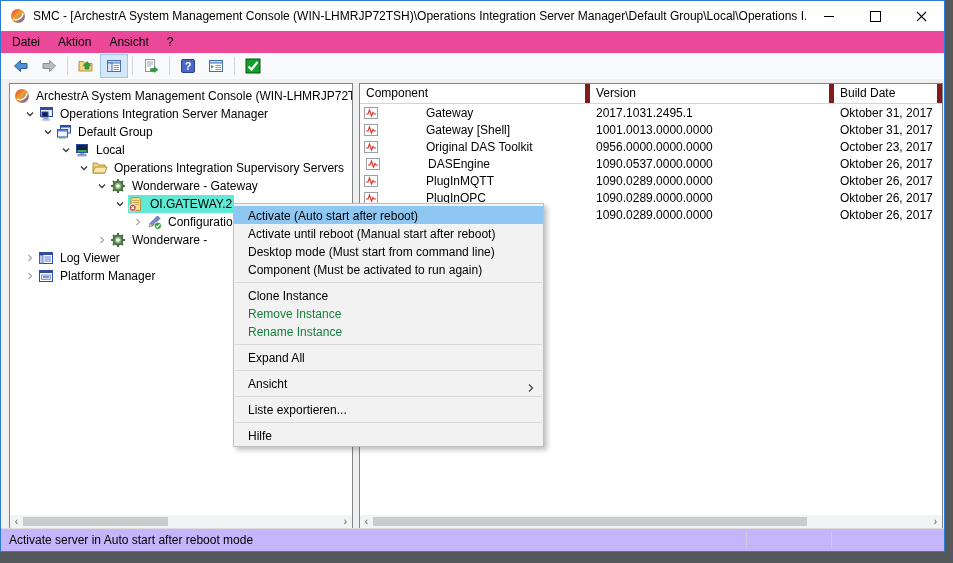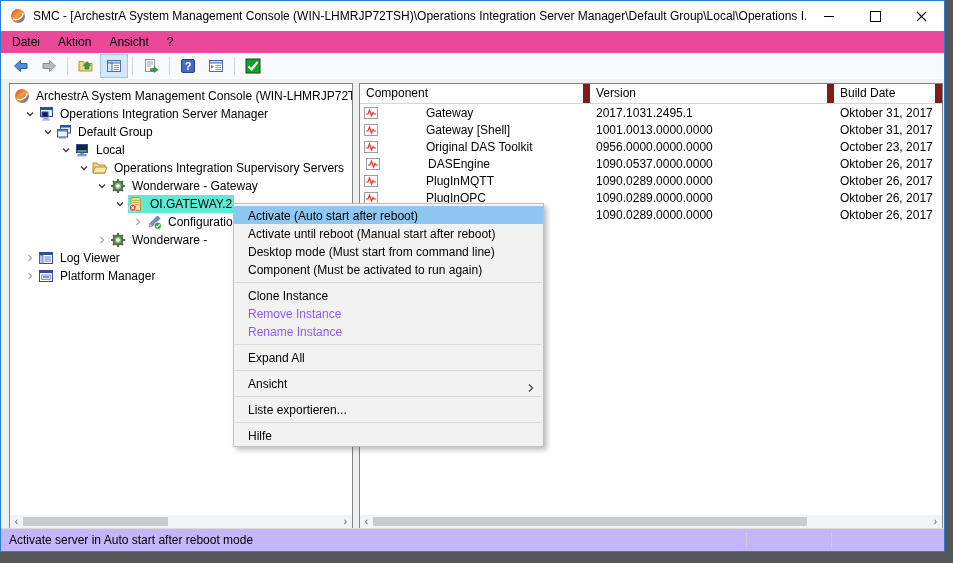--- a/index.html
+++ b/index.html
@@ -30,41 +30,41 @@
   
   .tree-rows{padding-top:3px;}
   .trow{height:18px;display:flex;align-items:center;white-space:nowrap;}
   .tw{width:12px;flex:none;display:flex;align-items:center;justify-content:center;margin-right:2px;}
   .ticon{width:16px;height:16px;flex:none;display:flex;margin-right:4px;}
   .nodebody{display:flex;align-items:center;height:18px;}
   .nodebody.selected{background:#5eead4;}
   .tlabel{padding:0 2px;}
   
   .lv-header{display:flex;height:19px;border-bottom:1px solid #d5d5d5;background:#ffffff;align-items:center;}
-  .hcell{box-sizing:border-box;padding-left:6px;border-right:7px solid #7f1d1d;height:19px;line-height:19px;overflow:hidden;white-space:nowrap;}
+  .hcell{box-sizing:border-box;padding-left:6px;border-right:5px solid #7f1d1d;height:19px;line-height:19px;overflow:hidden;white-space:nowrap;}
   .c0{width:230px;flex:none;}
   .c1{width:244px;flex:none;}
   .c2{flex:1;}
   .lrow{display:flex;height:17px;align-items:center;white-space:nowrap;}
   .lcell{box-sizing:border-box;padding-left:6px;overflow:hidden;display:flex;align-items:center;gap:44px;}
   .comp-ic{width:14px;height:14px;flex:none;margin-right:4px;display:flex;}
   
   .hscroll{position:absolute;left:0;right:0;bottom:0;height:13px;background:#f2f3f4;display:flex;align-items:center;}
   .sb-arrow{width:13px;height:13px;flex:none;display:flex;align-items:center;justify-content:center;color:#555;font-size:10px;line-height:13px;}
   .sb-track{flex:1;height:13px;position:relative;}
   .sb-thumb{position:absolute;top:2px;height:9px;background:#c9cbcd;}
   
   .statusbar{position:absolute;left:0;bottom:0;width:943px;height:22px;background:#c4b5fd;border-top:1px solid #dcdcdc;display:flex;align-items:center;}
   .sb-text{padding-left:8px;}
   .sb-div{position:absolute;top:3px;width:1px;height:16px;background:#cfcfcf;}
   
   .context-menu{position:absolute;left:232px;top:202px;width:311px;background:#f2f2f2;border:1px solid #bfbfbf;box-shadow:3px 3px 5px rgba(0,0,0,0.25);padding:2px 0;z-index:50;box-sizing:border-box;}
   .cm-item{height:18px;line-height:21px;padding-left:14px;position:relative;white-space:nowrap;overflow:hidden;}
   .cm-item.hl{background:#8fc7f3;}
-  .cm-item.disabled{color:#8b5cf6;}
+  .cm-item.disabled{color:#15803d;}
   .cm-sep{height:1px;background:#d9d9d9;margin:4px 1px 3px 1px;}
   .cm-sub{position:absolute;right:9px;top:5px;}
 </style>
 </head>
 <body>
 
 <div class="desktop">
   <div class="window">
 
     <div class="titlebar">

